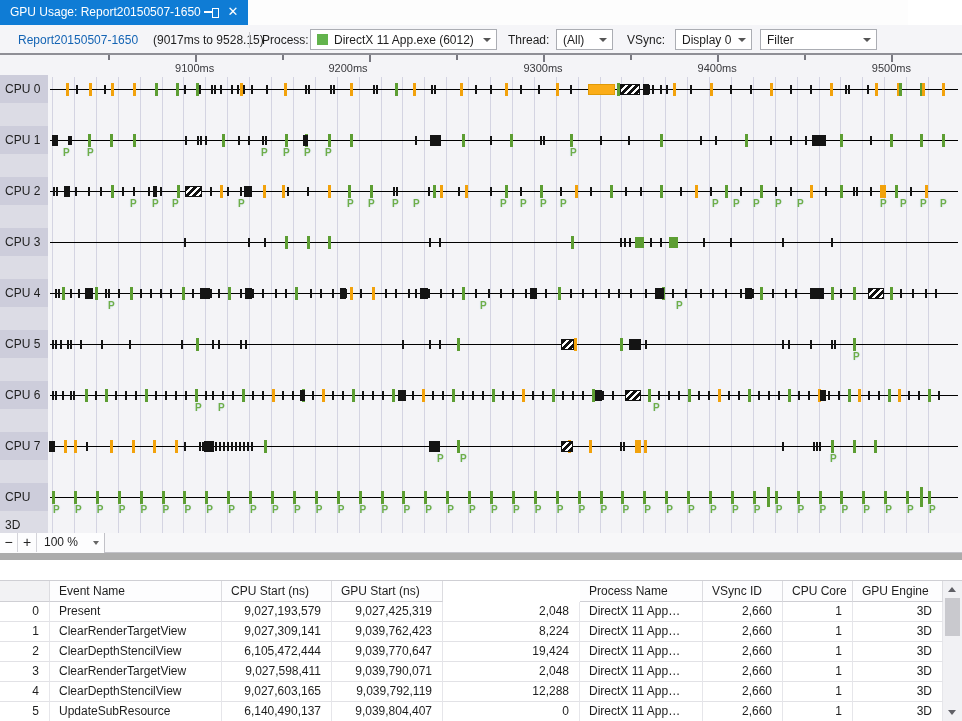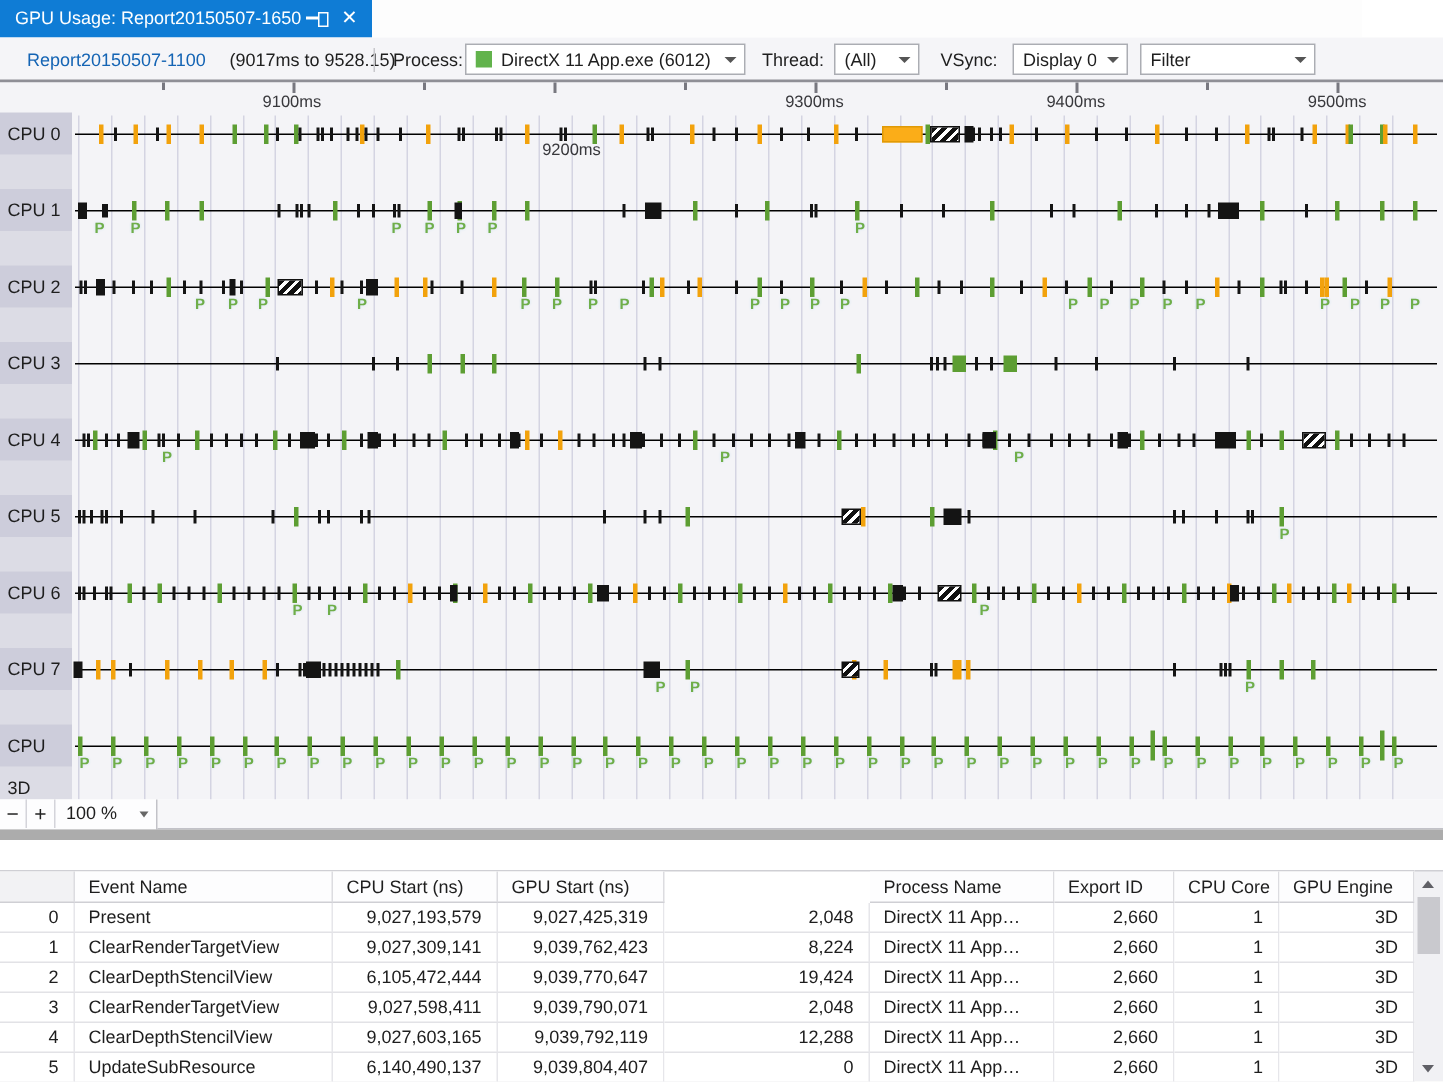--- a/index.html
+++ b/index.html
@@ -82,21 +82,21 @@
 
   <div class="tabbar">
     <div class="doc-tab">
       <span class="tab-title">GPU Usage: Report20150507-1650</span>
       <span class="pin-ic"></span>
       <span class="close-ic">✕</span>
     </div>
   </div>
 
   <div class="toolbar">
-    <span class="tb-text tb-link" style="left:18px">Report20150507-1100</span>
+    <span class="tb-text tb-link" style="left:18px">Report20150507-1650</span>
     <span class="tb-text" style="left:153px">(9017ms to 9528.15)</span>
     <span class="tb-sep" style="left:249px"></span>
     <span class="tb-text" style="left:262px">Process:</span>
     <div class="combo" style="left:310px;width:187px">
       <span class="cv"><span class="swatch" id="proc-swatch" style="background: rgb(98, 179, 76);"></span><span>DirectX 11 App.exe (6012)</span></span>
       <span class="arrow"></span>
     </div>
     <span class="tb-text" style="left:508px">Thread:</span>
     <div class="combo" style="left:556px;width:57px">
       <span class="cv">(All)</span>
@@ -159,21 +159,21 @@
       <div class="ruler-tick" style="left: 281.7px; height: 5px;"></div>
       <div class="ruler-tick" style="left: 455.9px; height: 5px;"></div>
       <div class="ruler-tick" style="left: 630.1px; height: 5px;"></div>
       <div class="ruler-tick" style="left: 804.3px; height: 5px;"></div>
       <div class="ruler-tick" style="left: 194.6px; height: 7px;"></div>
       <div class="ruler-tick" style="left: 368.8px; height: 7px;"></div>
       <div class="ruler-tick" style="left: 543px; height: 7px;"></div>
       <div class="ruler-tick" style="left: 717.2px; height: 7px;"></div>
       <div class="ruler-tick" style="left: 891.4px; height: 7px;"></div>
       <div class="ruler-label" style="left: 194.6px;">9100ms</div>
-      <div class="ruler-label" style="left: 381px; margin-top: 32px;">9200ms</div>
+      <div class="ruler-label" style="left: 348px;">9200ms</div>
       <div class="ruler-label" style="left: 543px;">9300ms</div>
       <div class="ruler-label" style="left: 717.2px;">9400ms</div>
       <div class="ruler-label" style="left: 891.4px;">9500ms</div>
       <div class="lane-strip"></div>
       <div class="lane-label" style="top: 20px;">CPU 0</div>
       <div class="lane-line" style="top: 34px;"></div>
       <div class="tick o" style="left: 66px; top: 28px;"></div>
       <div class="tick k" style="left: 76px; top: 30px;"></div>
       <div class="tick o" style="left: 89px; top: 28px;"></div>
       <div class="tick k" style="left: 104px; top: 30px;"></div>
@@ -773,21 +773,21 @@
 
   <div class="splitter"></div>
 
 
   <div class="grid" id="grid">
       <div class="g-header corner" style="left: 0px; width: 50px;"></div>
       <div class="g-header al" style="left: 50px; width: 172px;">Event Name</div>
       <div class="g-header al" style="left: 222px; width: 110px;">CPU Start (ns)</div>
       <div class="g-header al" style="left: 332px; width: 111px;">GPU Start (ns)</div>
       <div class="g-header al" style="left: 580px; width: 123px;">Process Name</div>
-      <div class="g-header al" style="left: 703px; width: 80px;">Export ID</div>
+      <div class="g-header al" style="left: 703px; width: 80px;">VSync ID</div>
       <div class="g-header al" style="left: 783px; width: 70px;">CPU Core</div>
       <div class="g-header al" style="left: 853px; width: 90px;">GPU Engine</div>
       <div class="g-cell ar" style="left: 0px; width: 50px; top: 21px;">0</div>
       <div class="g-cell al" style="left: 50px; width: 172px; top: 21px;">Present</div>
       <div class="g-cell ar" style="left: 222px; width: 110px; top: 21px;">9,027,193,579</div>
       <div class="g-cell ar" style="left: 332px; width: 111px; top: 21px;">9,027,425,319</div>
       <div class="g-cell ar" style="left: 443px; width: 137px; top: 21px;">2,048</div>
       <div class="g-cell al" style="left: 580px; width: 123px; top: 21px;">DirectX 11 App…</div>
       <div class="g-cell ar" style="left: 703px; width: 80px; top: 21px;">2,660</div>
       <div class="g-cell ar" style="left: 783px; width: 70px; top: 21px;">1</div>

